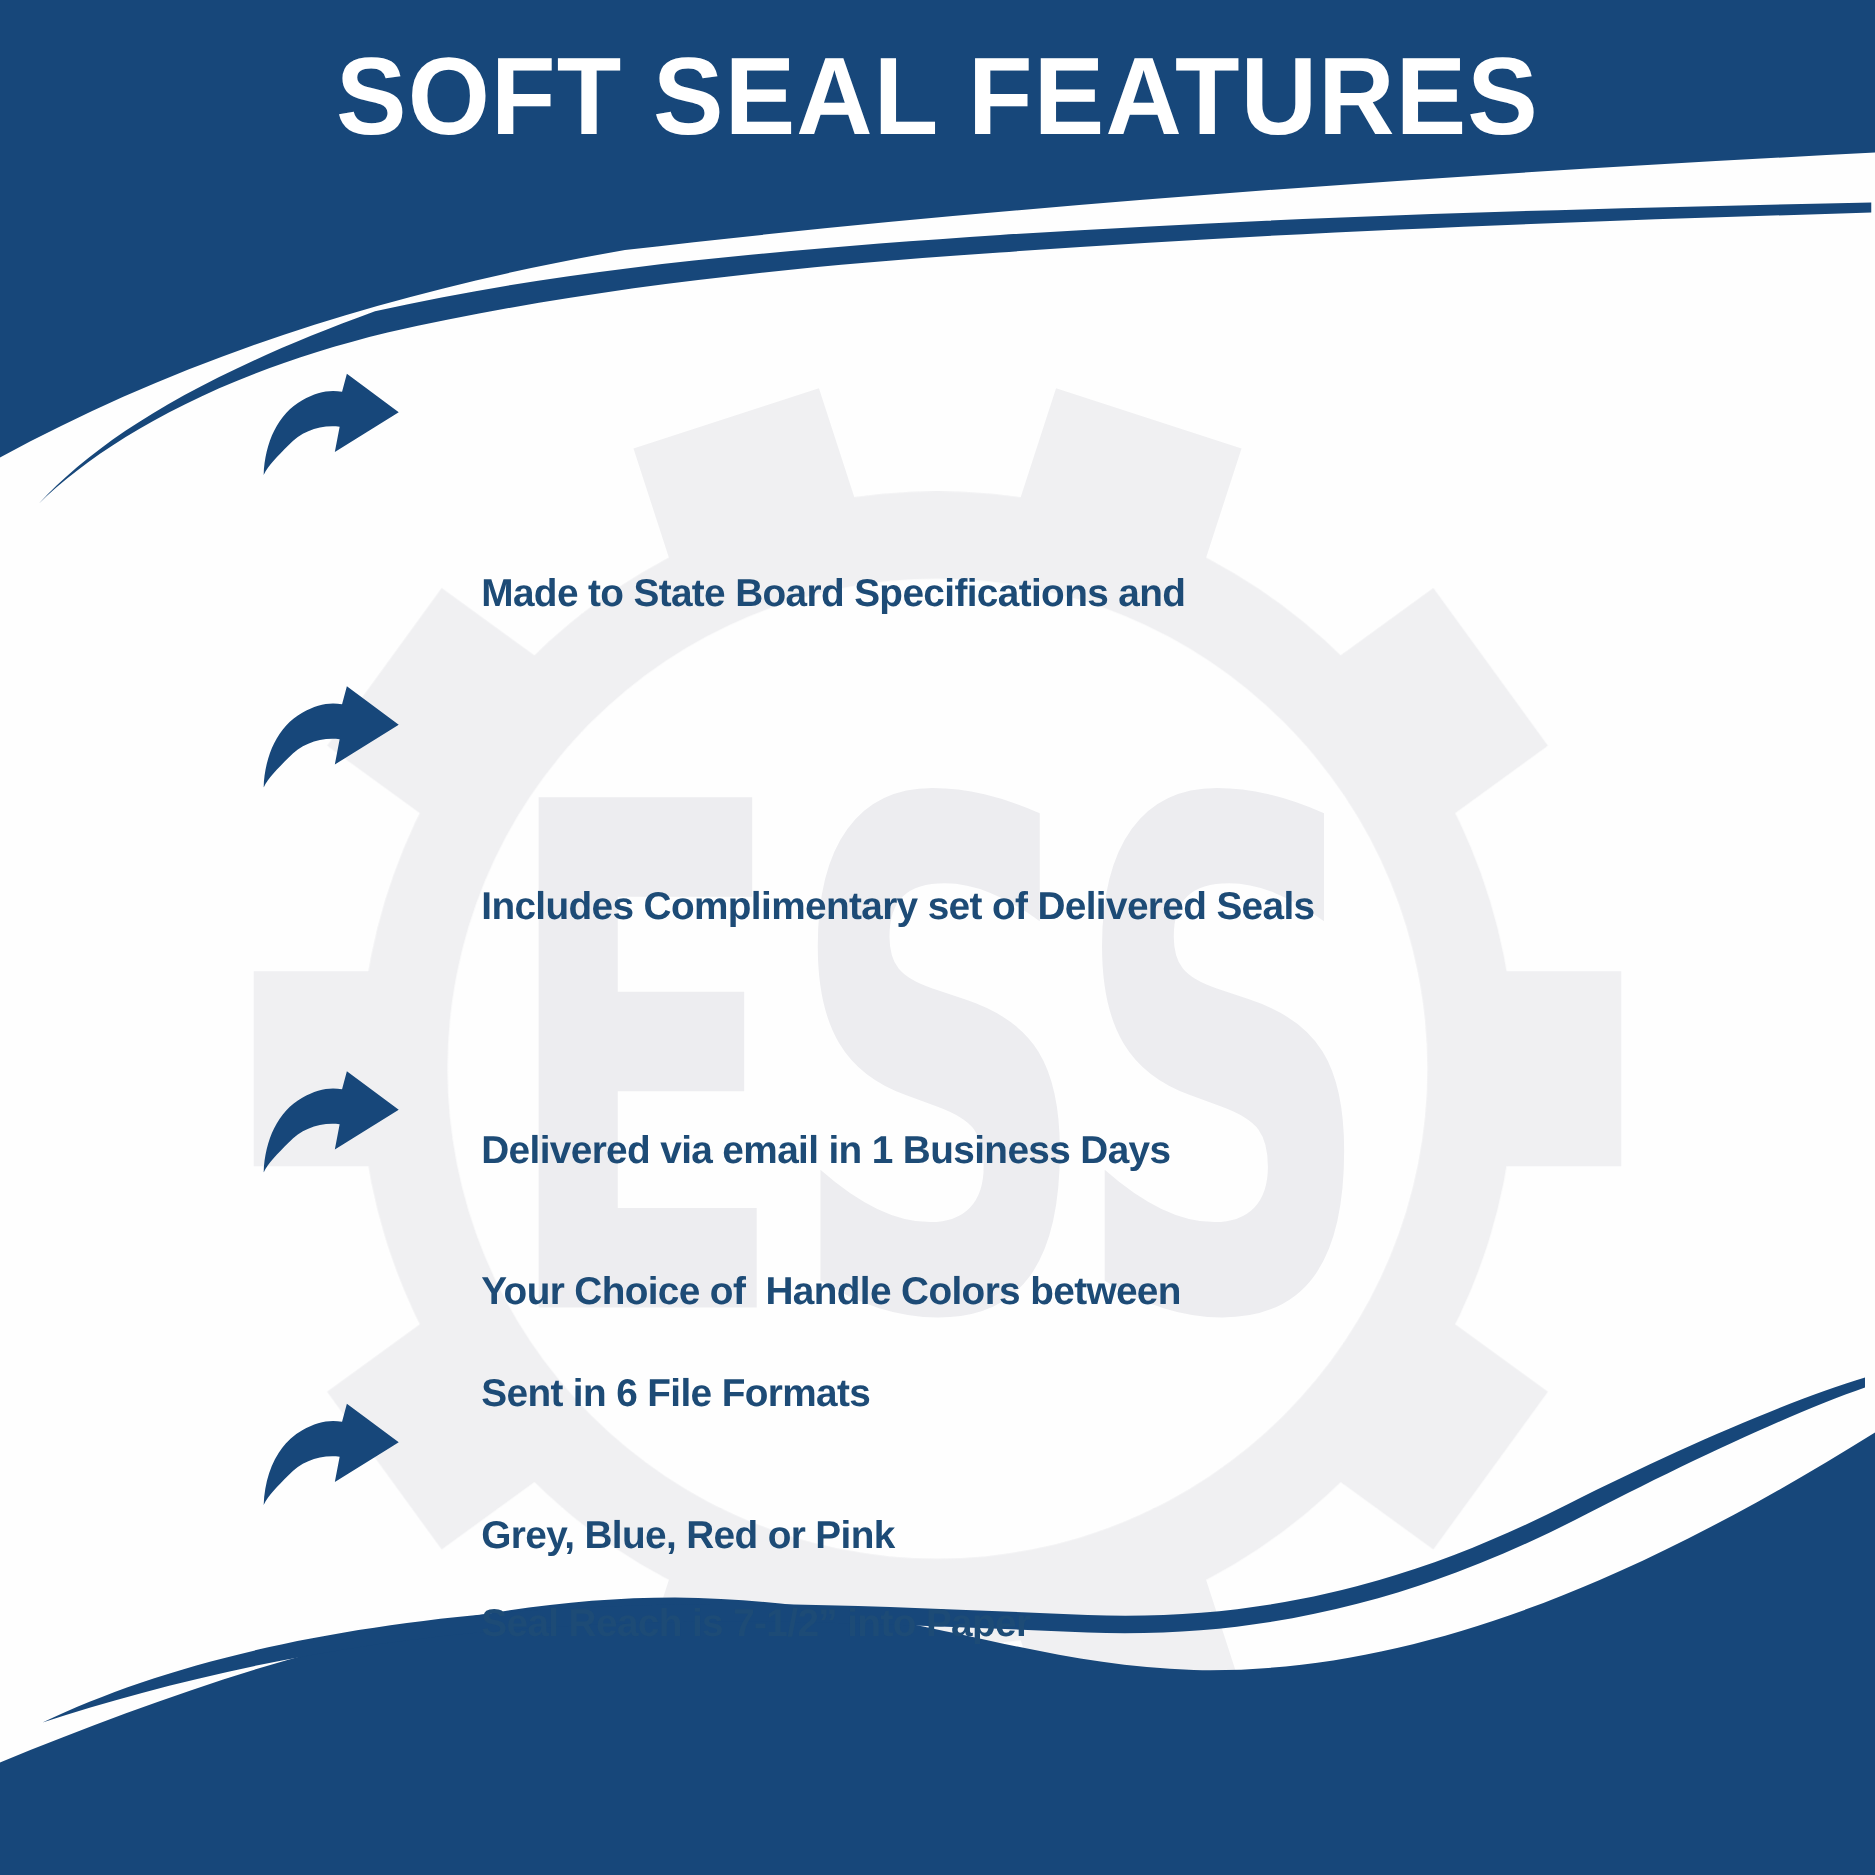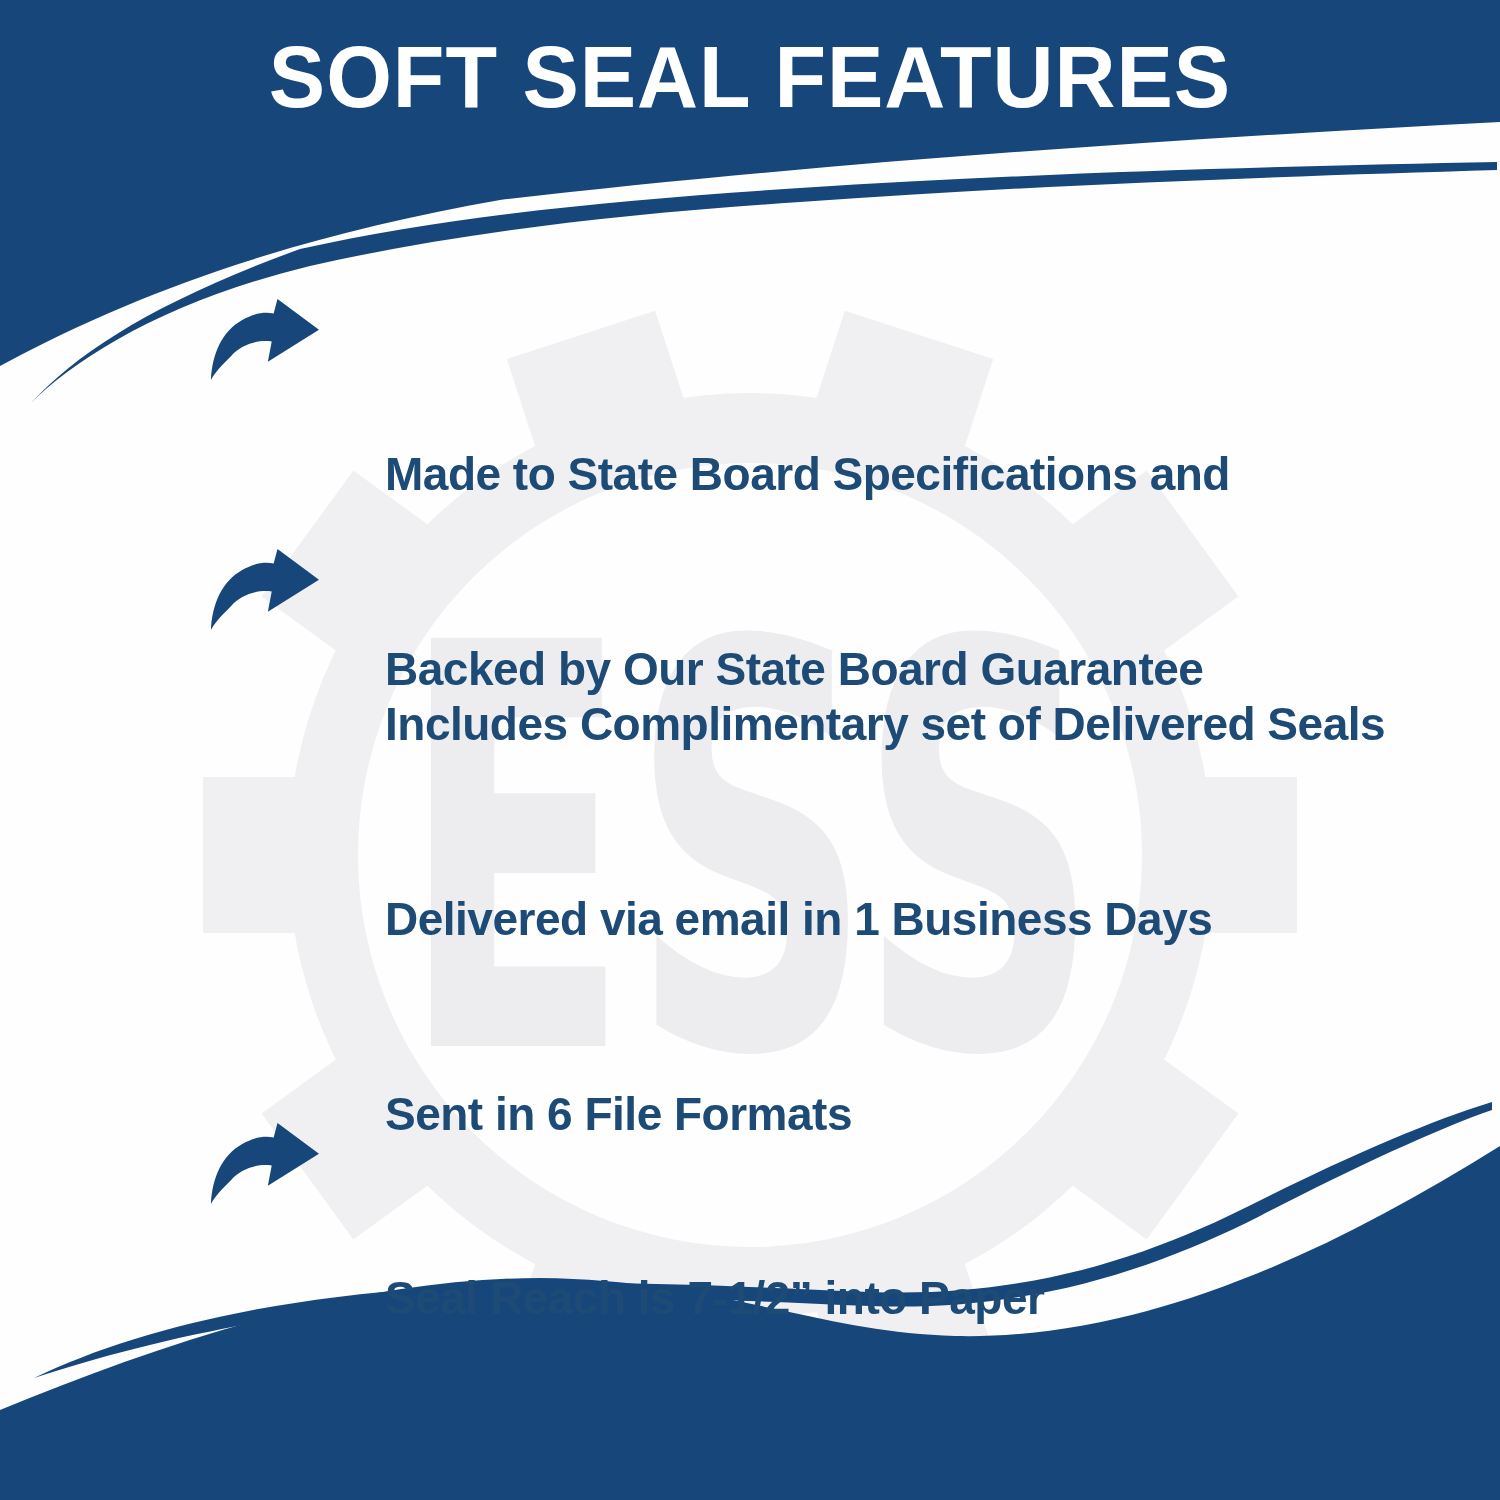--- a/index.html
+++ b/index.html
@@ -38,21 +38,21 @@
   .feature{
     position:absolute;left:205px;z-index:2;
     display:flex;align-items:flex-start;
   }
   .feature .arrow-wrap{
     width:118px;height:82px;flex:0 0 auto;
   }
   .feature .lines{
     margin-left:62px;
     color:var(--text-blue);
-    font-size:46px;
+    font-size:31px;
     font-weight:600;
     line-height:65px;
     letter-spacing:-0.5px;
     white-space:pre;
   }
   .f1{top:298px;}
   .f2{top:548px;}
   .f3{top:856px;}
   .f4{top:1122px;}
   .f1 .lines{margin-top:14px;}
@@ -116,36 +116,45 @@
 
   <div class="page-title">SOFT SEAL FEATURES</div>
 
   <div class="feature f1">
     <svg class="arrow-wrap" viewBox="0 0 120 85" aria-hidden="true">
       <path style="fill:var(--brand-blue)" d="M5,85 C6,58 17,34 37,23 C49,16 60,14 70,16 L74,1 L117,33 L64,66 L68,45
                C52,43 36,49 26,60 C16,70 9,77 5,85 Z"></path>
     </svg>
     <div class="lines">
       <div>Made to State Board Specifications and</div>
-      <div>Backed by Our State Board Guarantee</div>
     </div>
   </div>
 
   <div class="feature f2">
     <svg class="arrow-wrap" viewBox="0 0 120 85" aria-hidden="true">
       <path style="fill:var(--brand-blue)" d="M5,85 C6,58 17,34 37,23 C49,16 60,14 70,16 L74,1 L117,33 L64,66 L68,45
                C52,43 36,49 26,60 C16,70 9,77 5,85 Z"></path>
     </svg>
     <div class="lines">
       <div>Includes Complimentary set of Delivered Seals</div>
       <div>Delivered via email in 1 Business Days</div>
       <div>Sent in 6 File Formats</div>
     </div>
   </div>
 
+  <div class="feature f3">
+    <svg class="arrow-wrap" viewBox="0 0 120 85" aria-hidden="true">
+      <path style="fill:var(--brand-blue)" d="M5,85 C6,58 17,34 37,23 C49,16 60,14 70,16 L74,1 L117,33 L64,66 L68,45
+               C52,43 36,49 26,60 C16,70 9,77 5,85 Z"></path>
+    </svg>
+    <div class="lines">
+      <div>Your Choice of  Handle Colors between</div>
+      <div>Grey, Blue, Red or Pink</div>
+    </div>
+  </div>
 
   <div class="feature f4">
     <svg class="arrow-wrap" viewBox="0 0 120 85" aria-hidden="true">
       <path style="fill:var(--brand-blue)" d="M5,85 C6,58 17,34 37,23 C49,16 60,14 70,16 L74,1 L117,33 L64,66 L68,45
                C52,43 36,49 26,60 C16,70 9,77 5,85 Z"></path>
     </svg>
     <div class="lines">
       <div>Seal Reach is 7-1/2” into Paper</div>
     </div>
   </div>

